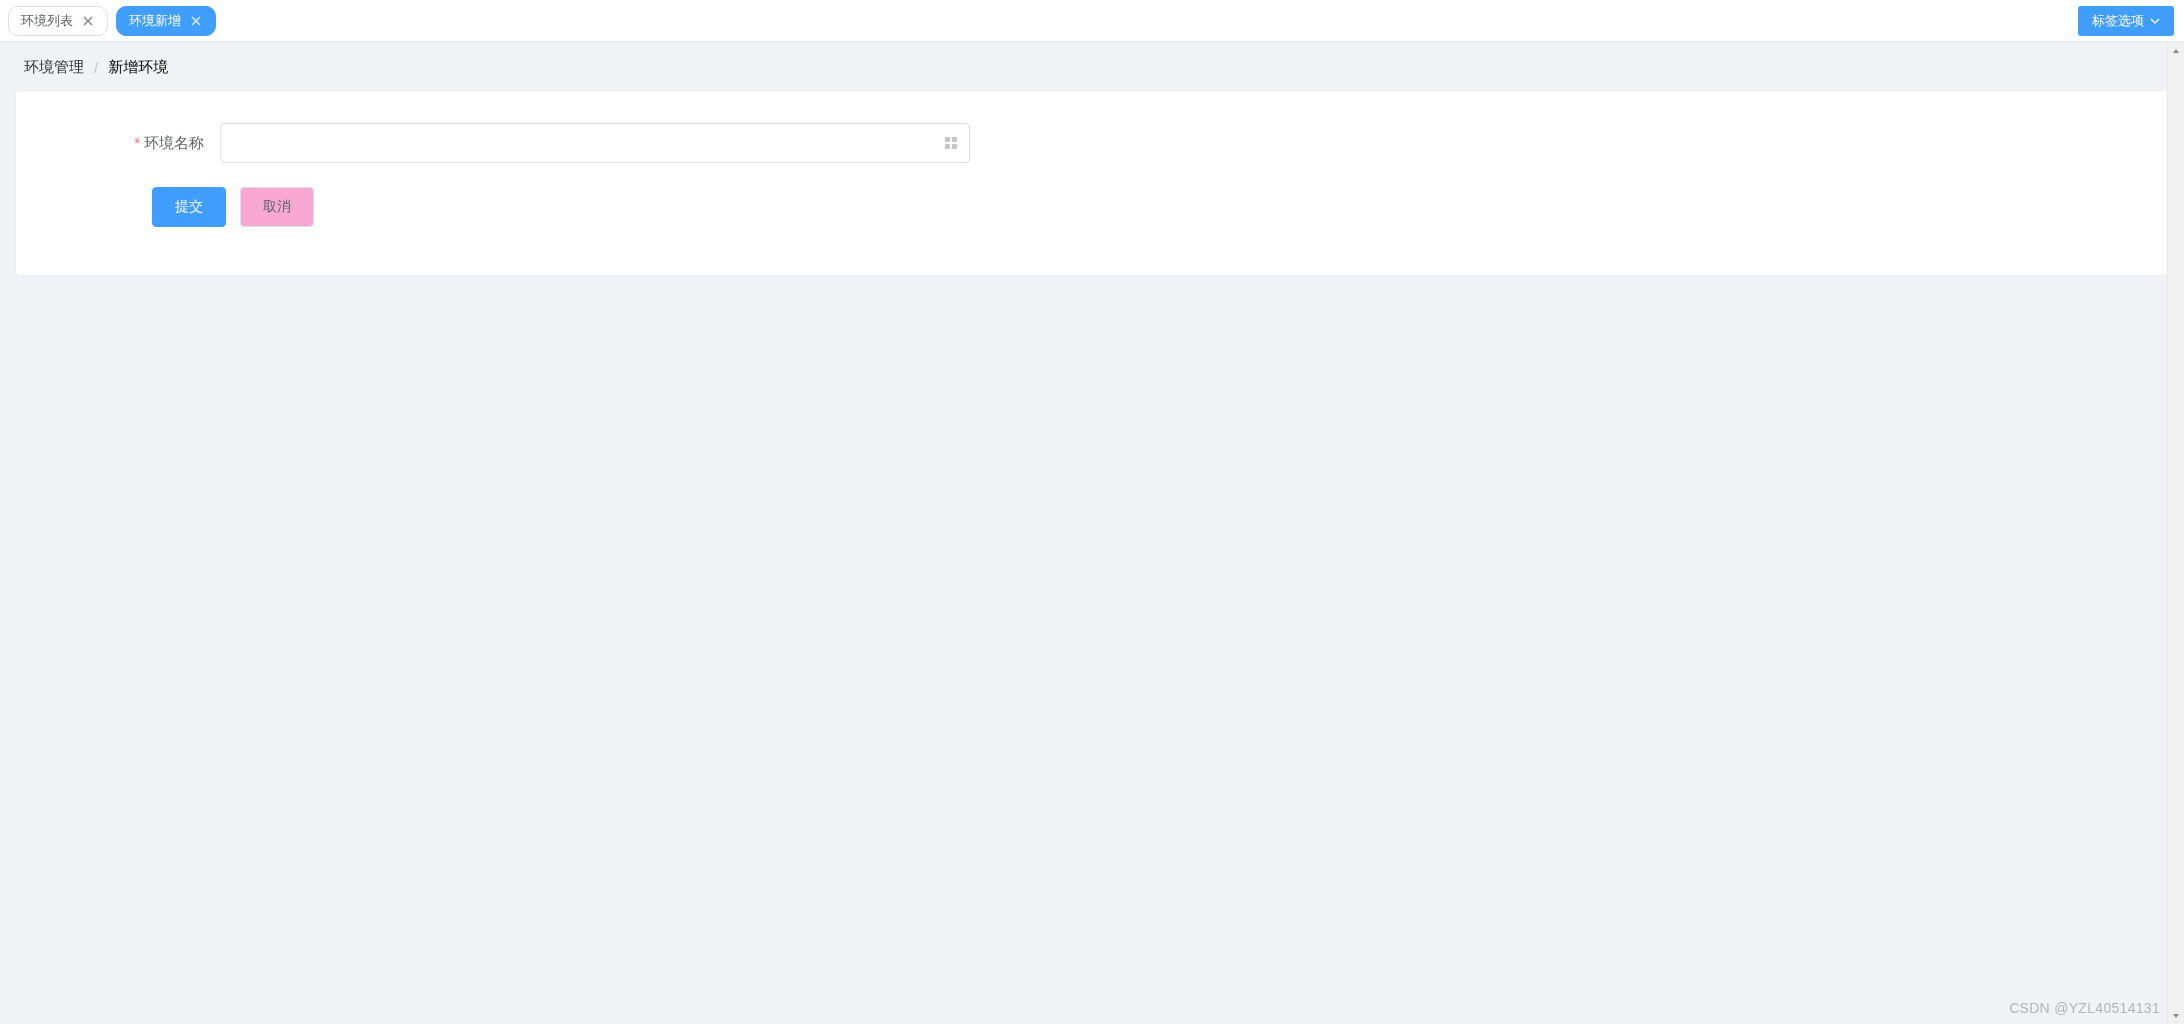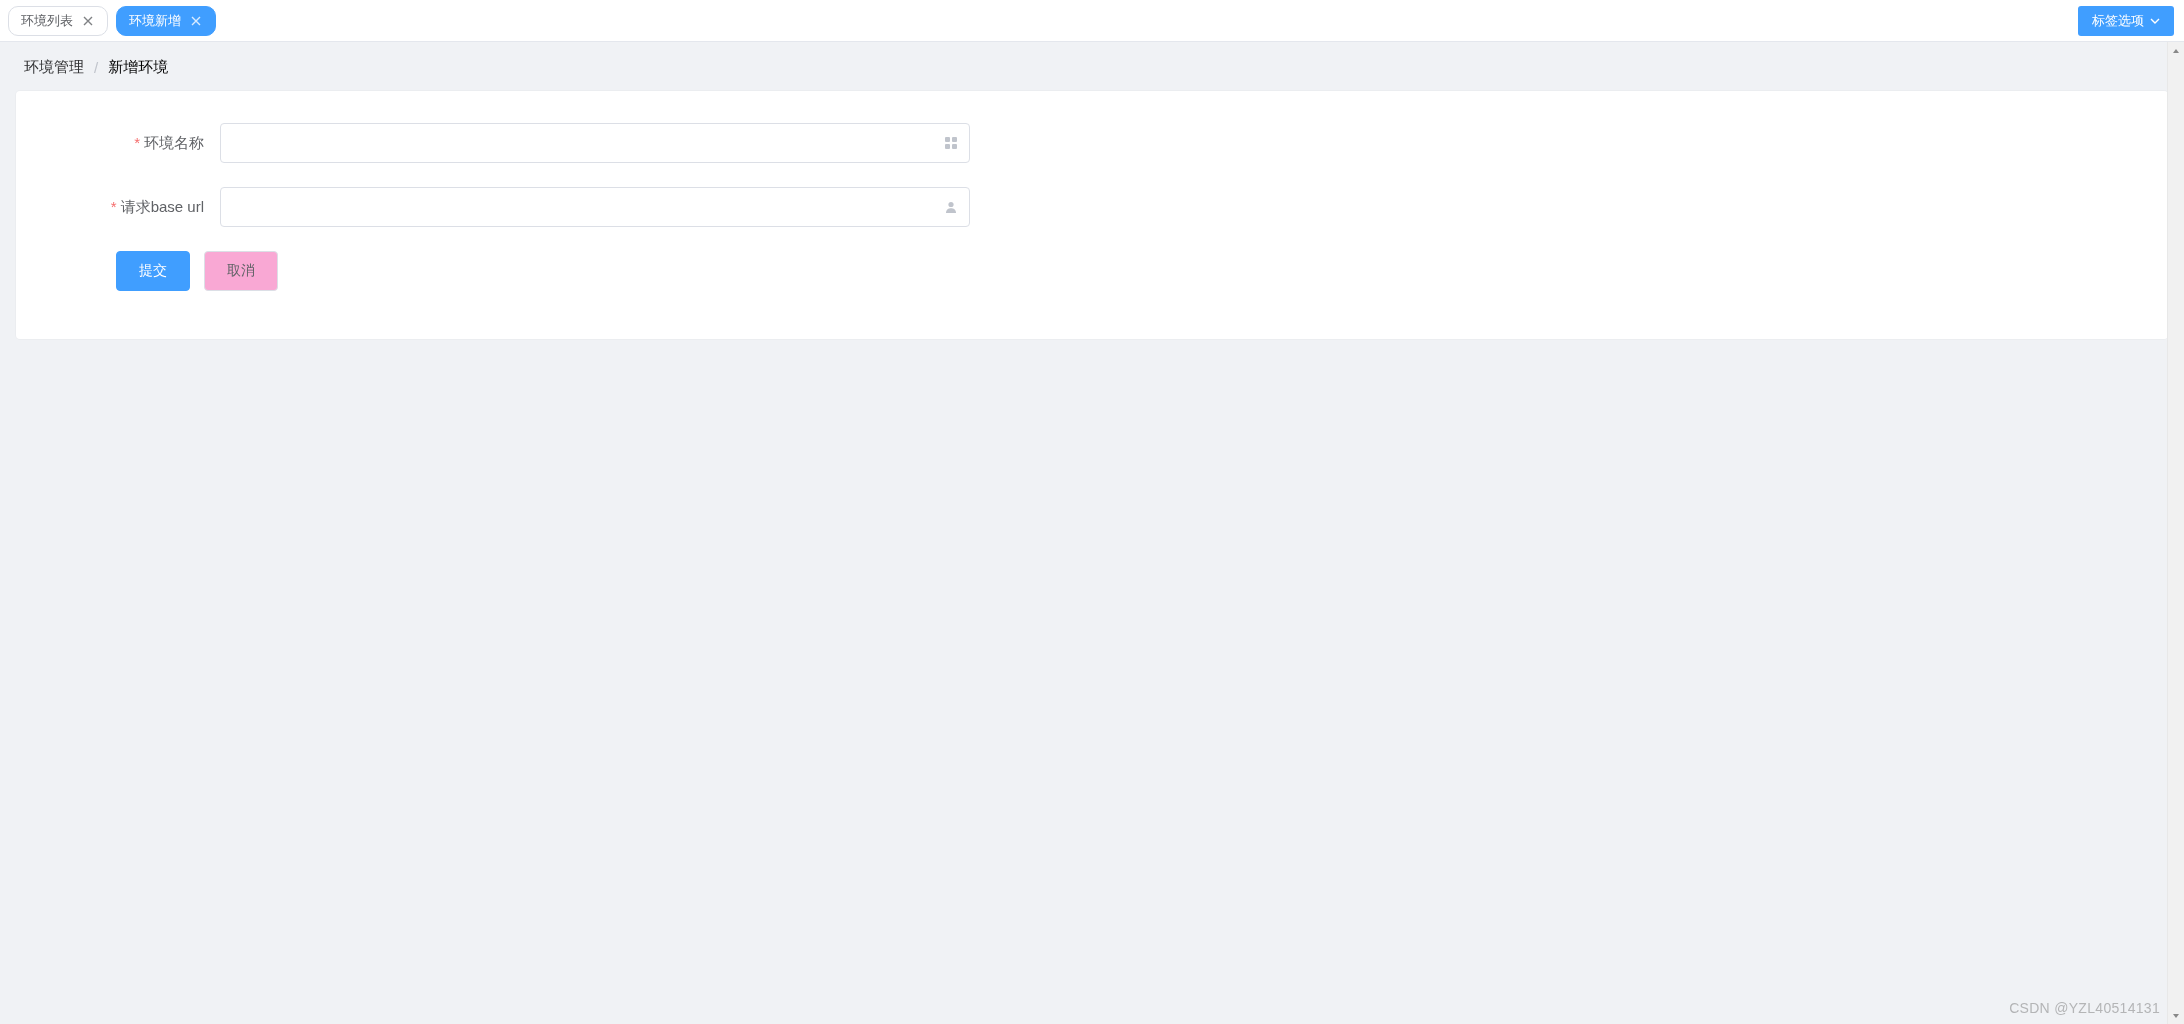--- a/index.html
+++ b/index.html
@@ -164,21 +164,21 @@
       right: 12px;
       top: 50%;
       transform: translateY(-50%);
       color: #c0c4cc;
       display: flex;
       align-items: center;
     }
     
     .form-buttons {
       display: flex;
-      margin-left: 76px;
+      margin-left: 112px;
       gap: 14px;
     }
     .btn {
       height: 40px;
       padding: 0 22px;
       border-radius: 4px;
       font-size: 14px;
       cursor: pointer;
       border: 1px solid #dcdfe6;
       background: #f9a8d4;
@@ -285,34 +285,20 @@
             <svg width="14" height="14" viewBox="0 0 14 14">
               <rect x="1" y="1" width="5" height="5" rx="1" fill="currentColor"></rect>
               <rect x="8" y="1" width="5" height="5" rx="1" fill="currentColor"></rect>
               <rect x="1" y="8" width="5" height="5" rx="1" fill="currentColor"></rect>
               <rect x="8" y="8" width="5" height="5" rx="1" fill="currentColor"></rect>
             </svg>
           </span>
         </div>
       </div>
 
-      <div class="form-row">
-        <label class="form-label">
-          <span class="req">*</span><span>请求base url</span>
-        </label>
-        <div class="form-control-wrap">
-          <input type="text" class="form-input" value="" style="">
-          <span class="input-suffix-icon">
-            <svg width="14" height="14" viewBox="0 0 14 14">
-              <circle cx="7" cy="4.5" r="2.6" fill="currentColor"></circle>
-              <path d="M2 13 C2 9.5 4.5 8.2 7 8.2 C9.5 8.2 12 9.5 12 13 Z" fill="currentColor"></path>
-            </svg>
-          </span>
-        </div>
-      </div>
 
 
       <div class="form-buttons">
         <button class="btn primary">
           <span>提交</span>
         </button>
         <button class="btn">
           <span>取消</span>
         </button>
       </div>

